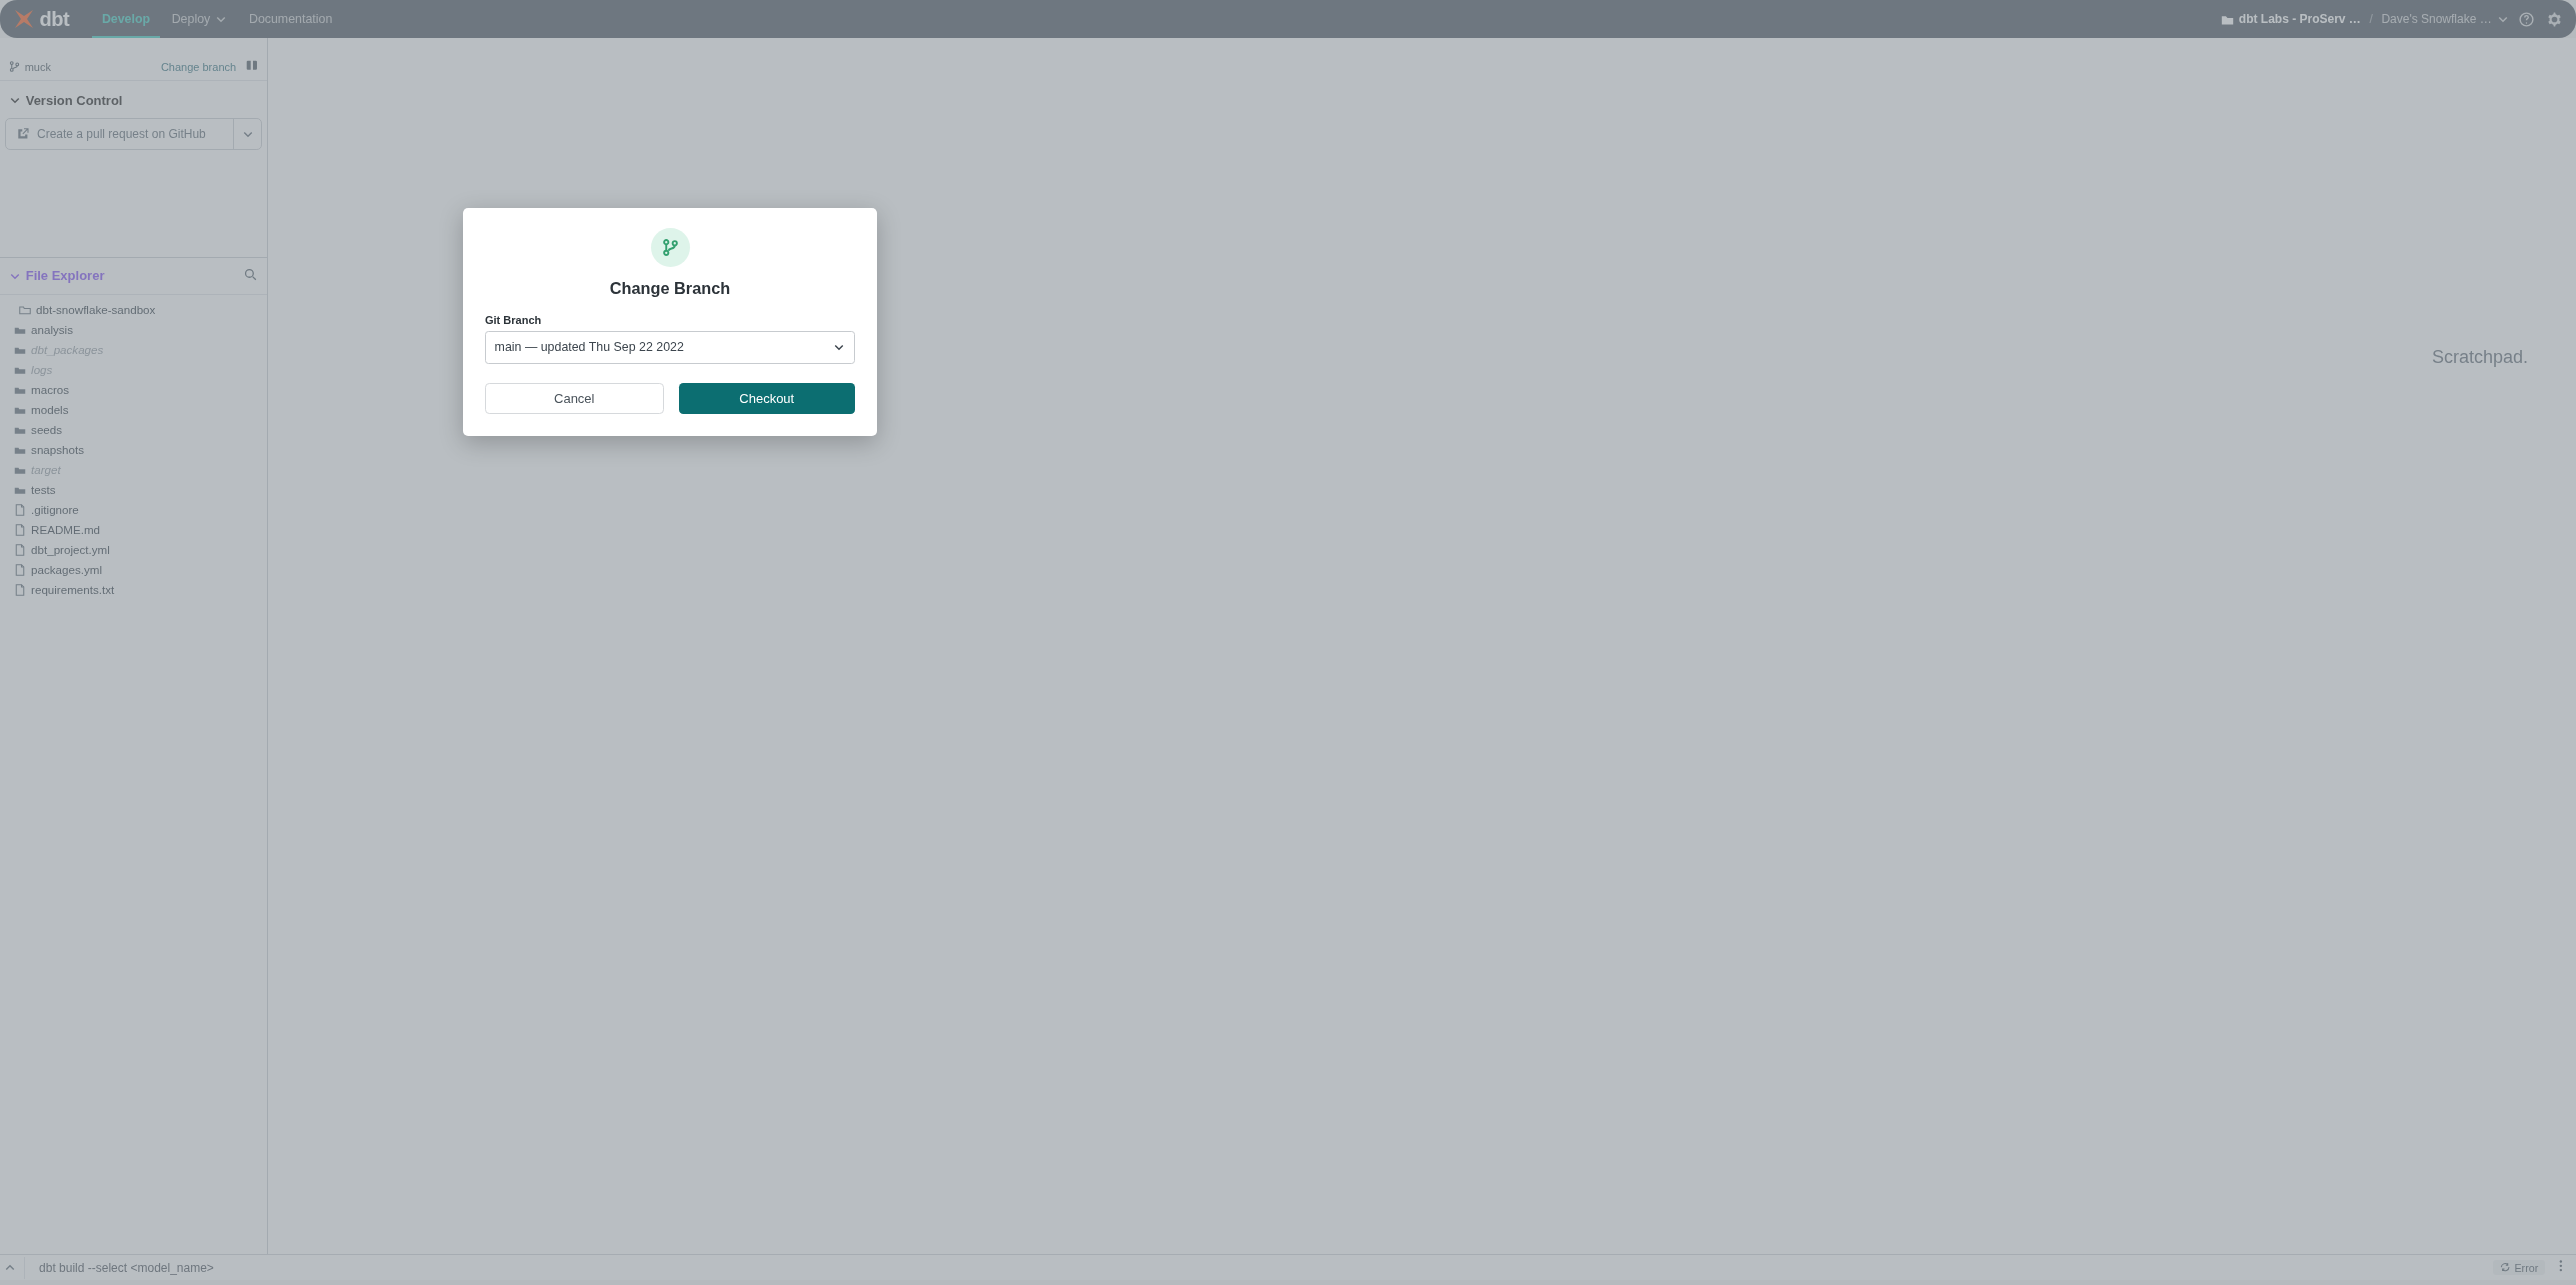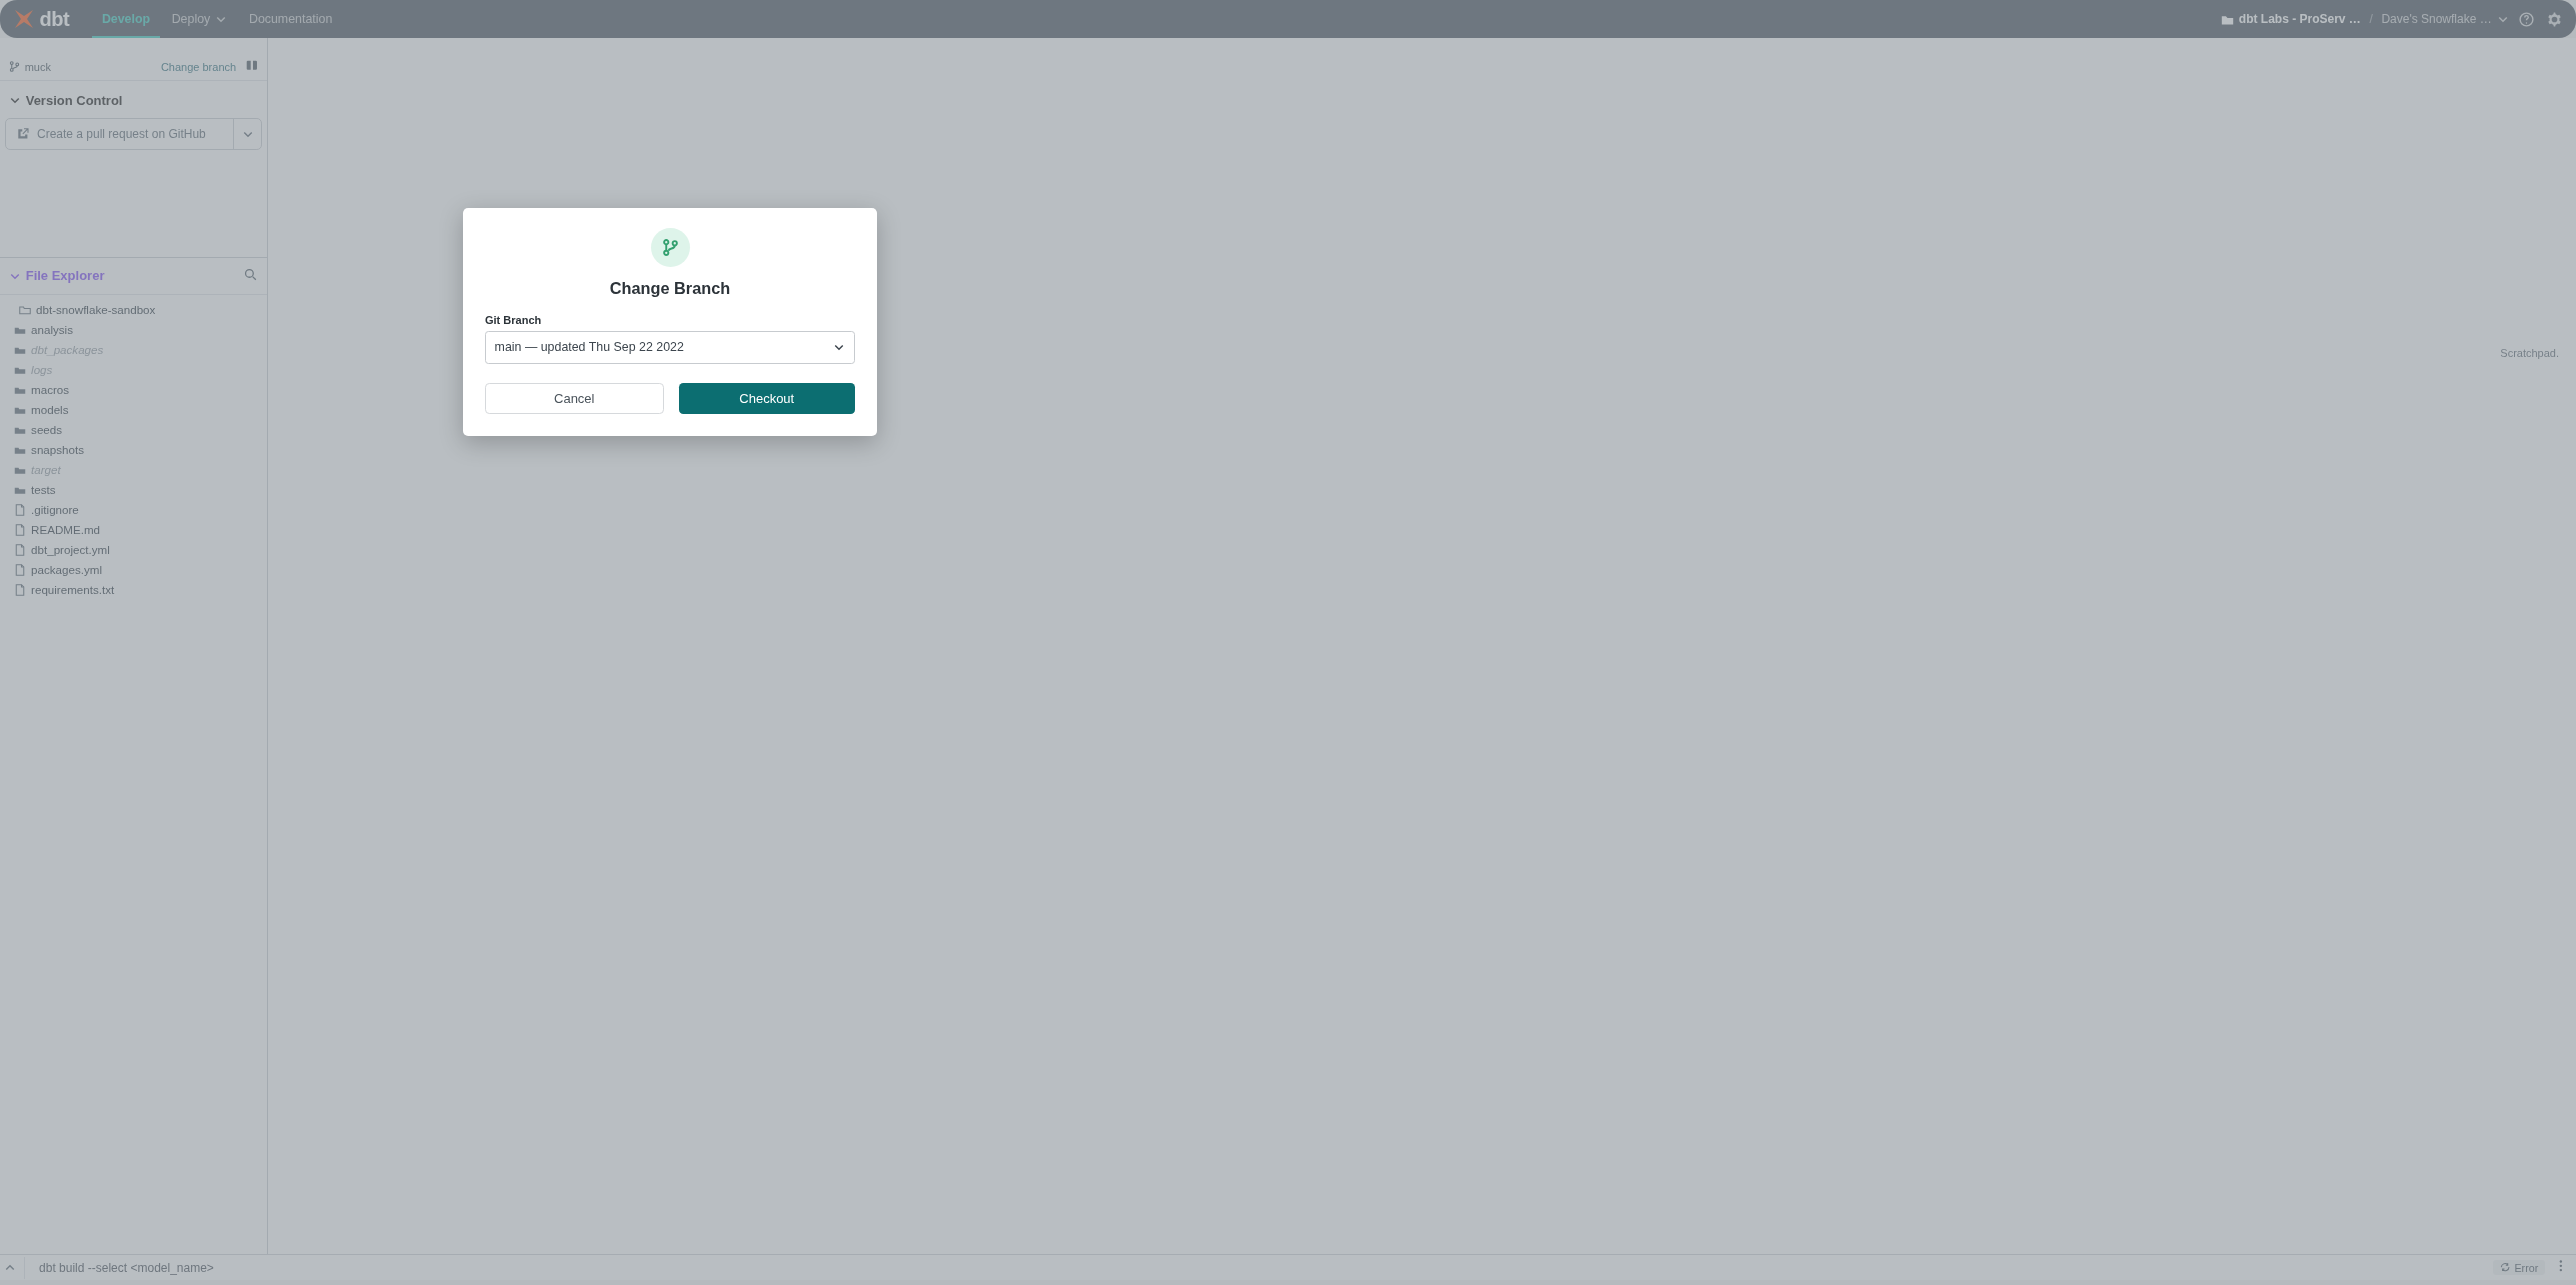--- a/index.html
+++ b/index.html
@@ -181,21 +181,21 @@
     width:100%; height:33px; border:1.7px solid #c7cbcf; border-radius:3.4px;
     display:flex;align-items:center;justify-content:space-between;
     padding:0 8.6px; font-size:12.4px; color:#3c454d; cursor:pointer;
     background:#fff;
   }
   .btn-row{ width:100%; display:flex; gap:15px; margin-top:19px;}
   .btn{ flex:1; height:31px; border-radius:4.3px; font-size:13px; font-weight:500; cursor:pointer; display:flex;align-items:center;justify-content:center;}
   .btn-secondary{ border:0.9px solid #d6d9dc; color:#4a535b; background:#fff;}
   .btn-primary{ background:#0c6e71; color:#fff; border:none;}
   
-  .hidden-hint{ position:absolute; right:17px; top: 309px; font-size:11px; color:#6d7780;}
+  .hidden-hint{ position:absolute; right:48px; top: 309px; font-size:18px; color:#6d7780;}
 </style>
 </head>
 <body>
 
 <div class="topnav">
   <div class="topnav-left">
     <div class="logo">
       <svg viewBox="0 0 32 32" fill="none">
         <path d="M4 4 L16 12 L28 4 L20 16 L28 28 L16 20 L4 28 L12 16 Z" fill="#FD6C35"></path>
       </svg>

